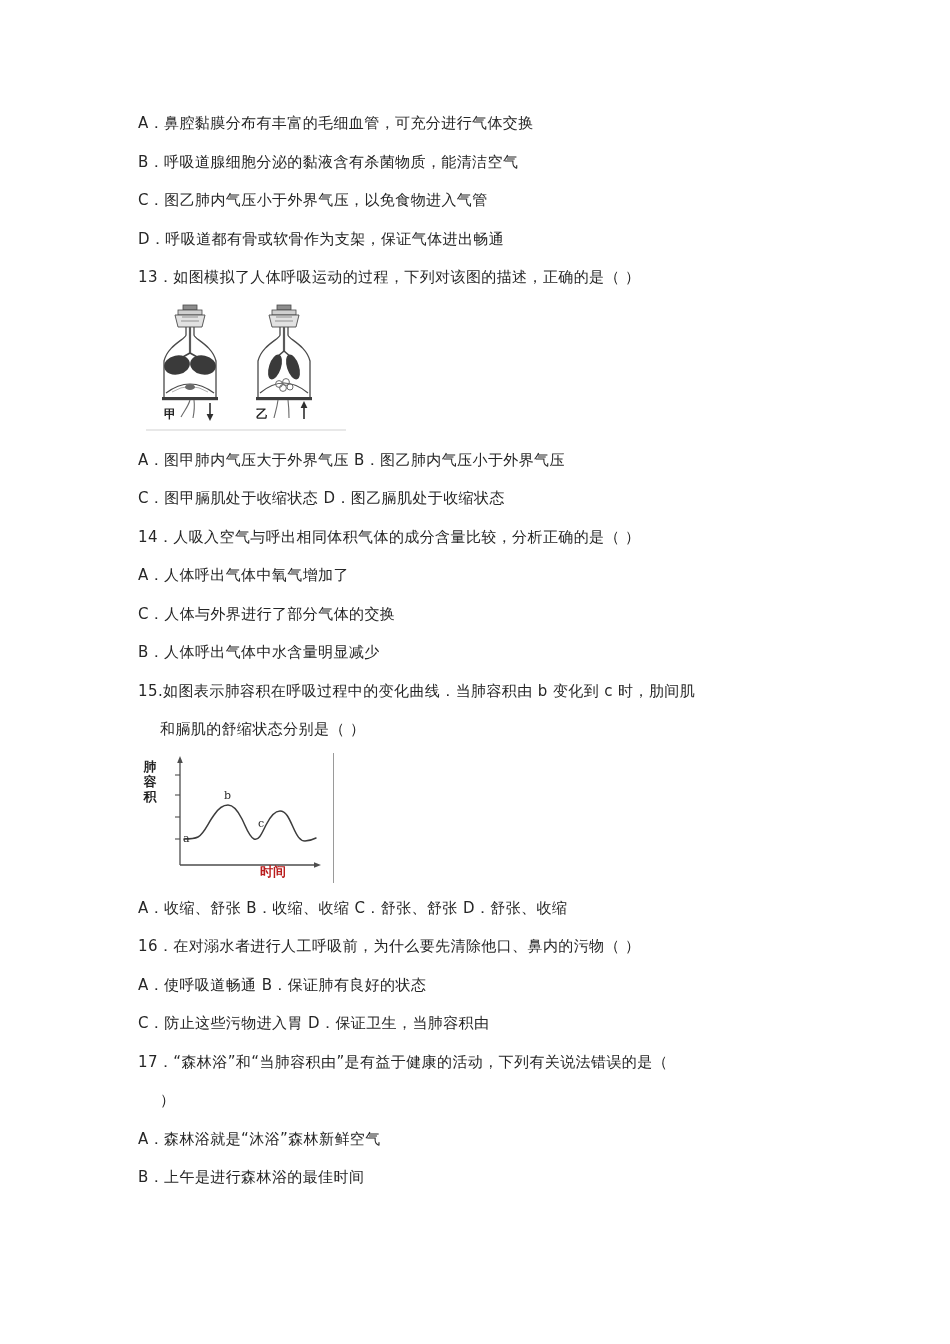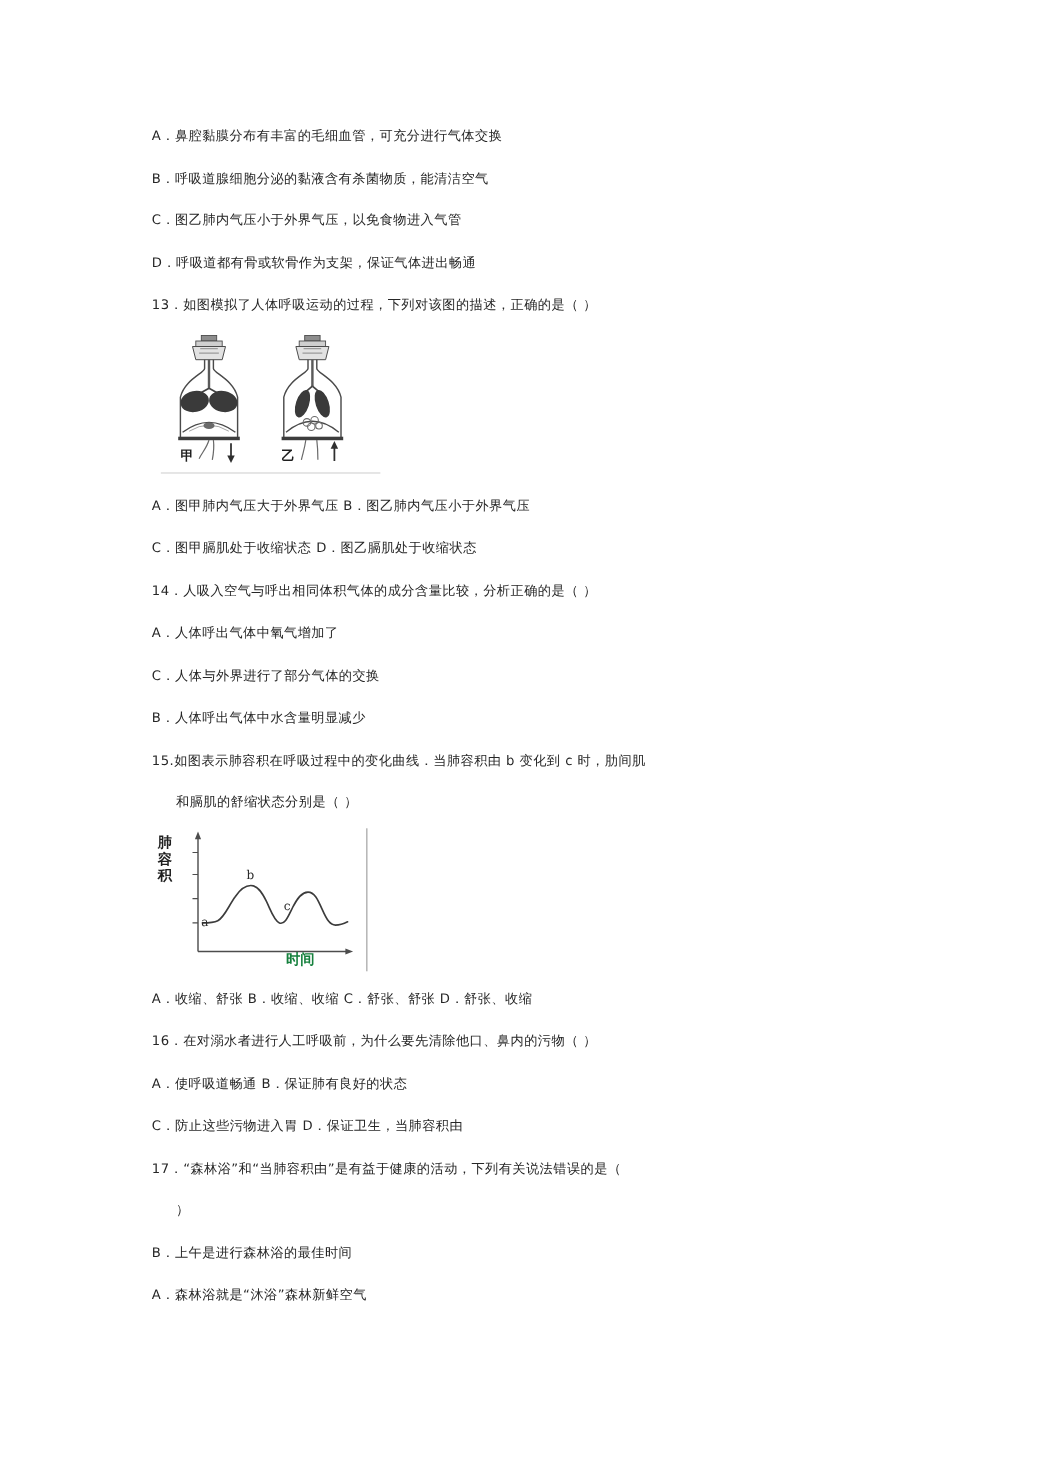--- a/index.html
+++ b/index.html
@@ -22,21 +22,21 @@
     height: 1344px;
     background: #fff;
   }
   .content {
     position: absolute;
     left: 138px;
     top: 104px;
     width: 730px;
   }
   .line {
-    font-size: 12px;
+    font-size: 15px;
     line-height: 38.5px;
     letter-spacing: 0.4px;
     color: #262626;
     white-space: nowrap;
   }
   .q-line { }
   .sub-line { padding-left: 22px; }
   .figblock {
     position: relative;
   }
@@ -74,21 +74,21 @@
     text-align: center;
     letter-spacing: 0px;
   }
   .ylabel-vert span { display: block; }
   .xlabel {
     position: absolute;
     left: 122px;
     top: 110px;
     font-size: 13px;
     font-weight: bold;
-    color: #15803d;
+    color: #b91c1c;
   }
 </style>
 </head>
 <body>
 
 <div class="page">
   <div class="content">
 
     <div class="line">A．鼻腔黏膜分布有丰富的毛细血管，可充分进行气体交换</div>
     <div class="line">B．呼吸道腺细胞分泌的黏液含有杀菌物质，能清洁空气</div>
@@ -220,17 +220,17 @@
     </div>
 
     <div class="line">A．收缩、舒张 B．收缩、收缩 C．舒张、舒张 D．舒张、收缩</div>
 
     <div class="line q-line"><span>16．</span><span>在对溺水者进行人工呼吸前，为什么要先清除他口、鼻内的污物（      ）</span></div>
     <div class="line">A．使呼吸道畅通    B．保证肺有良好的状态</div>
     <div class="line">C．防止这些污物进入胃 D．保证卫生，当肺容积由</div>
 
     <div class="line q-line"><span>17．</span><span>“森林浴”和“当肺容积由”是有益于健康的活动，下列有关说法错误的是（</span></div>
     <div class="line sub-line">）</div>
+    <div class="line">A．森林浴就是“沐浴”森林新鲜空气</div>
     <div class="line">B．上午是进行森林浴的最佳时间</div>
-    <div class="line">A．森林浴就是“沐浴”森林新鲜空气</div>
 
   </div>
 </div>
 
 </body></html>

